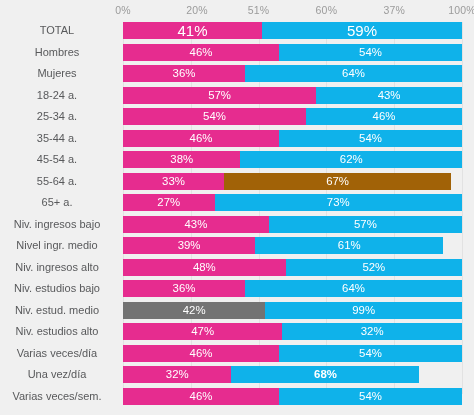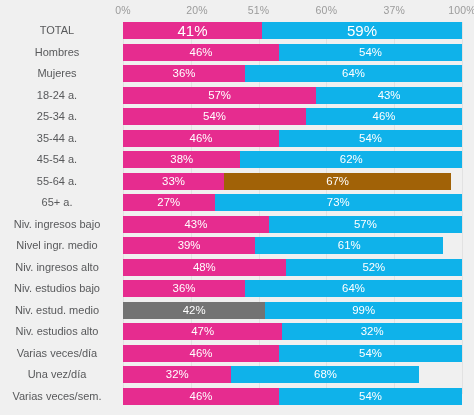--- a/index.html
+++ b/index.html
@@ -233,21 +233,21 @@
         <div class="row-label">Varias veces/día</div>
         <div class="bar-track">
           <div class="seg seg-a" style="width: 155.94px; background: rgb(230, 44, 143);">46%</div>
           <div class="seg seg-b" style="width: 183.06px; background: rgb(15, 178, 234);">54%</div>
         </div>
       </div>
       <div class="bar-row">
         <div class="row-label">Una vez/día</div>
         <div class="bar-track">
           <div class="seg seg-a" style="width: 108.48px; background: rgb(230, 44, 143);">32%</div>
-          <div class="seg seg-b" style="width: 188px; background: rgb(15, 178, 234);">68%</div>
+          <div class="seg seg-b" style="width: 188px; background: rgb(15, 178, 234); font-weight: bold;">68%</div>
         </div>
       </div>
       <div class="bar-row">
         <div class="row-label">Varias veces/sem.</div>
         <div class="bar-track">
           <div class="seg seg-a" style="width: 155.94px; background: rgb(230, 44, 143);">46%</div>
           <div class="seg seg-b" style="width: 183.06px; background: rgb(15, 178, 234);">54%</div>
         </div>
       </div>
     </div>

